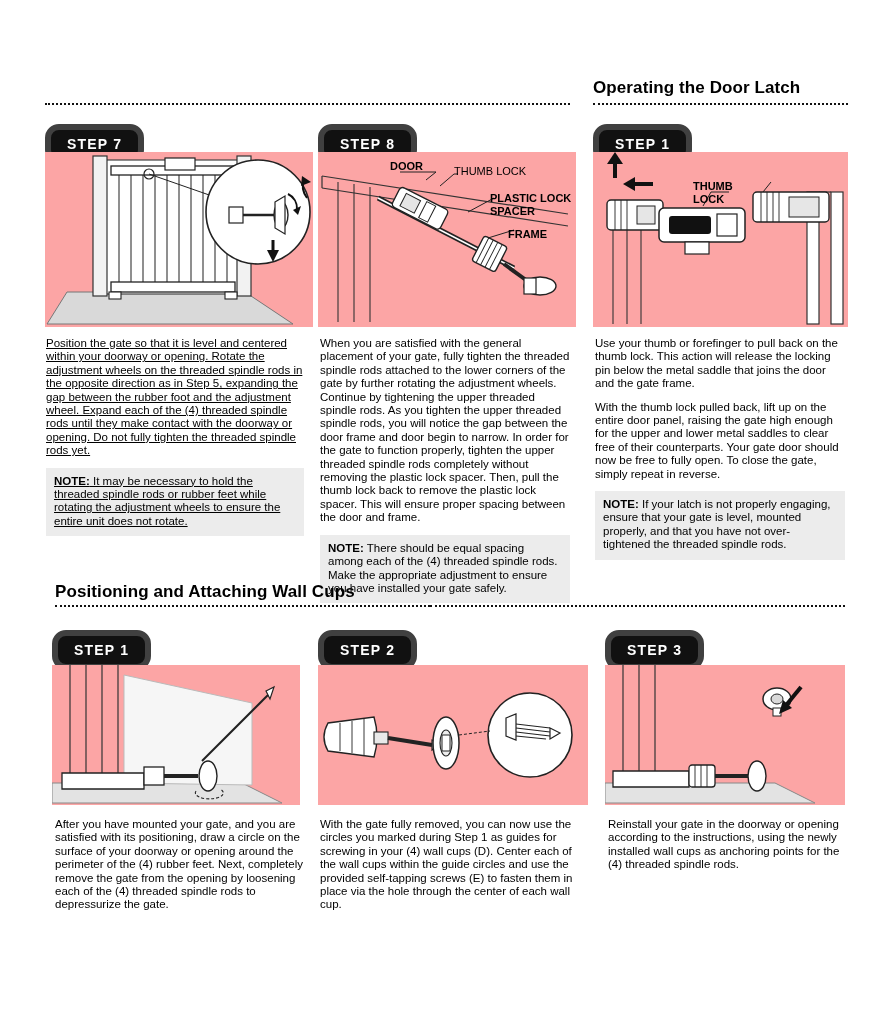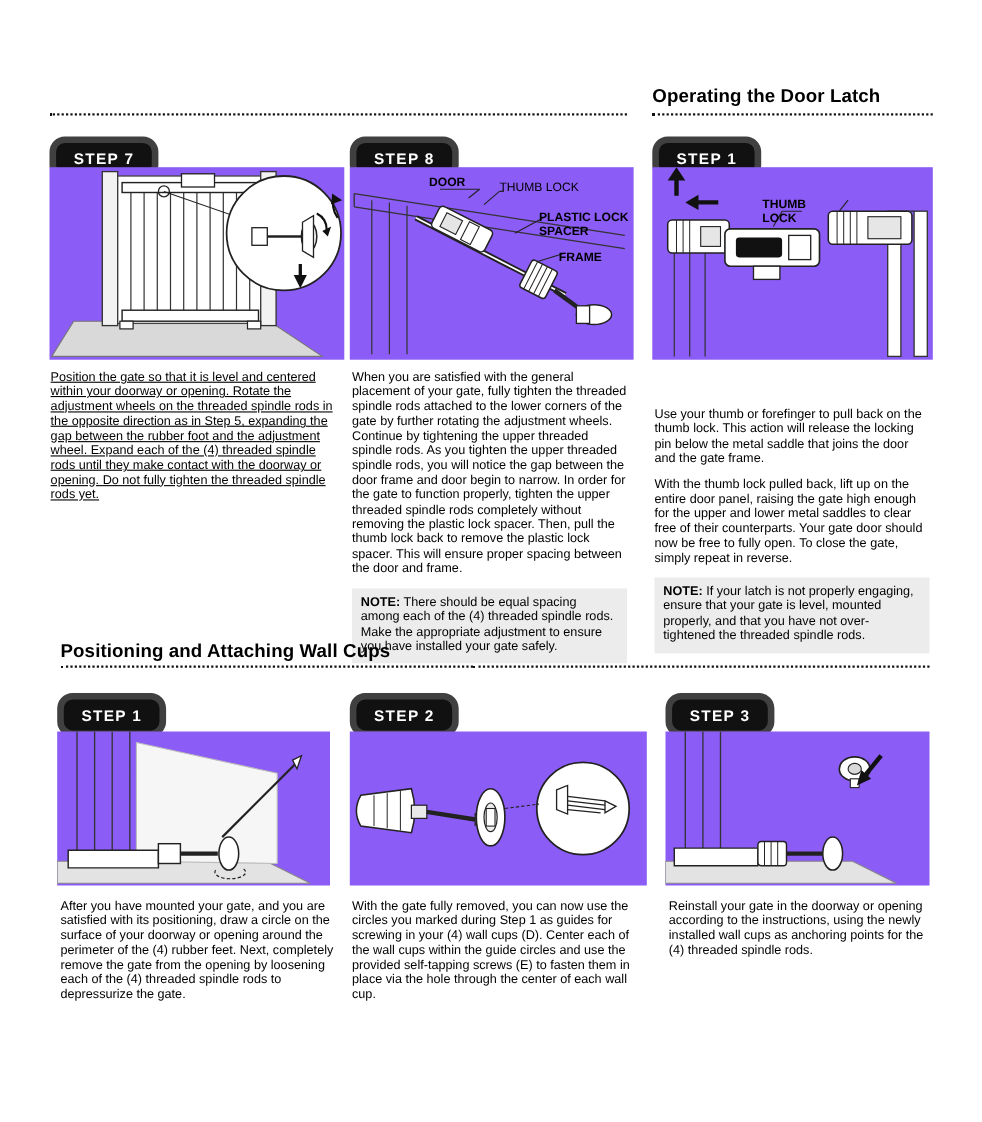--- a/index.html
+++ b/index.html
@@ -60,21 +60,21 @@
     font-size: 11.5px;
     line-height: 13.4px;
     padding: 7px 8px 8px 8px;
     margin-bottom: 8px;
   }
   .note b { font-weight: bold; }
 
   
   .figure {
     position: relative;
-    background: #8b5cf6;
+    background: #fca5a5;
   }
   svg { display: block; }
 
   .abs { position: absolute; }
 </style>
 </head>
 <body>
 
 <div class="page">
 
@@ -246,30 +246,33 @@
       <line x1="110" y1="54" x2="118" y2="40" stroke="#222" stroke-width="1"></line>
       <line x1="118" y1="40" x2="136" y2="40" stroke="#222" stroke-width="1"></line>
       <line x1="170" y1="40" x2="178" y2="30" stroke="#222" stroke-width="1"></line>
     </svg>
     <div class="abs" style="left:100px; top:28px; font-size:11px; font-weight:bold;">THUMB</div>
     <div class="abs" style="left:100px; top:41px; font-size:11px; font-weight:bold;">LOCK</div>
   </div>
 
   <div class="abs col-text" style="left:46px; top:337px; width:258px;text-decoration:underline;">
     <p>Position the gate so that it is level and centered within your doorway or opening. Rotate the adjustment wheels on the threaded spindle rods in the opposite direction as in Step 5, expanding the gap between the rubber foot and the adjustment wheel. Expand each of the (4) threaded spindle rods until they make contact with the doorway or opening. Do not fully tighten the threaded spindle rods yet.</p>
+    <div class="note">
+      <b>NOTE:</b><span> It may be necessary to hold the threaded spindle rods or rubber feet while rotating the adjustment wheels to ensure the entire unit does not rotate.</span>
+    </div>
   </div>
 
   <div class="abs col-text" style="left:320px; top:337px; width:250px;">
     <p>When you are satisfied with the general placement of your gate, fully tighten the threaded spindle rods attached to the lower corners of the gate by further rotating the adjustment wheels. Continue by tightening the upper threaded spindle rods. As you tighten the upper threaded spindle rods, you will notice the gap between the door frame and door begin to narrow. In order for the gate to function properly, tighten the upper threaded spindle rods completely without removing the plastic lock spacer. Then, pull the thumb lock back to remove the plastic lock spacer. This will ensure proper spacing between the door and frame.</p>
     <div class="note">
       <b>NOTE:</b><span> There should be equal spacing among each of the (4) threaded spindle rods. Make the appropriate adjustment to ensure you have installed your gate safely.</span>
     </div>
   </div>
 
-  <div class="abs col-text" style="left:595px; top:337px; width:250px;margin-top:34px;">
+  <div class="abs col-text" style="left:595px; top:337px; width:250px;">
     <p>Use your thumb or forefinger to pull back on the thumb lock. This action will release the locking pin below the metal saddle that joins the door and the gate frame.</p>
     <p>With the thumb lock pulled back, lift up on the entire door panel, raising the gate high enough for the upper and lower metal saddles to clear free of their counterparts. Your gate door should now be free to fully open. To close the gate, simply repeat in reverse.</p>
     <div class="note">
       <b>NOTE:</b><span> If your latch is not properly engaging, ensure that your gate is level, mounted properly, and that you have not over-tightened the threaded spindle rods.</span>
     </div>
   </div>
 
   <div class="abs" style="left:55px; top:582px; width:390px;">
     <div class="section-head">Positioning and Attaching Wall Cups</div>
   </div>

